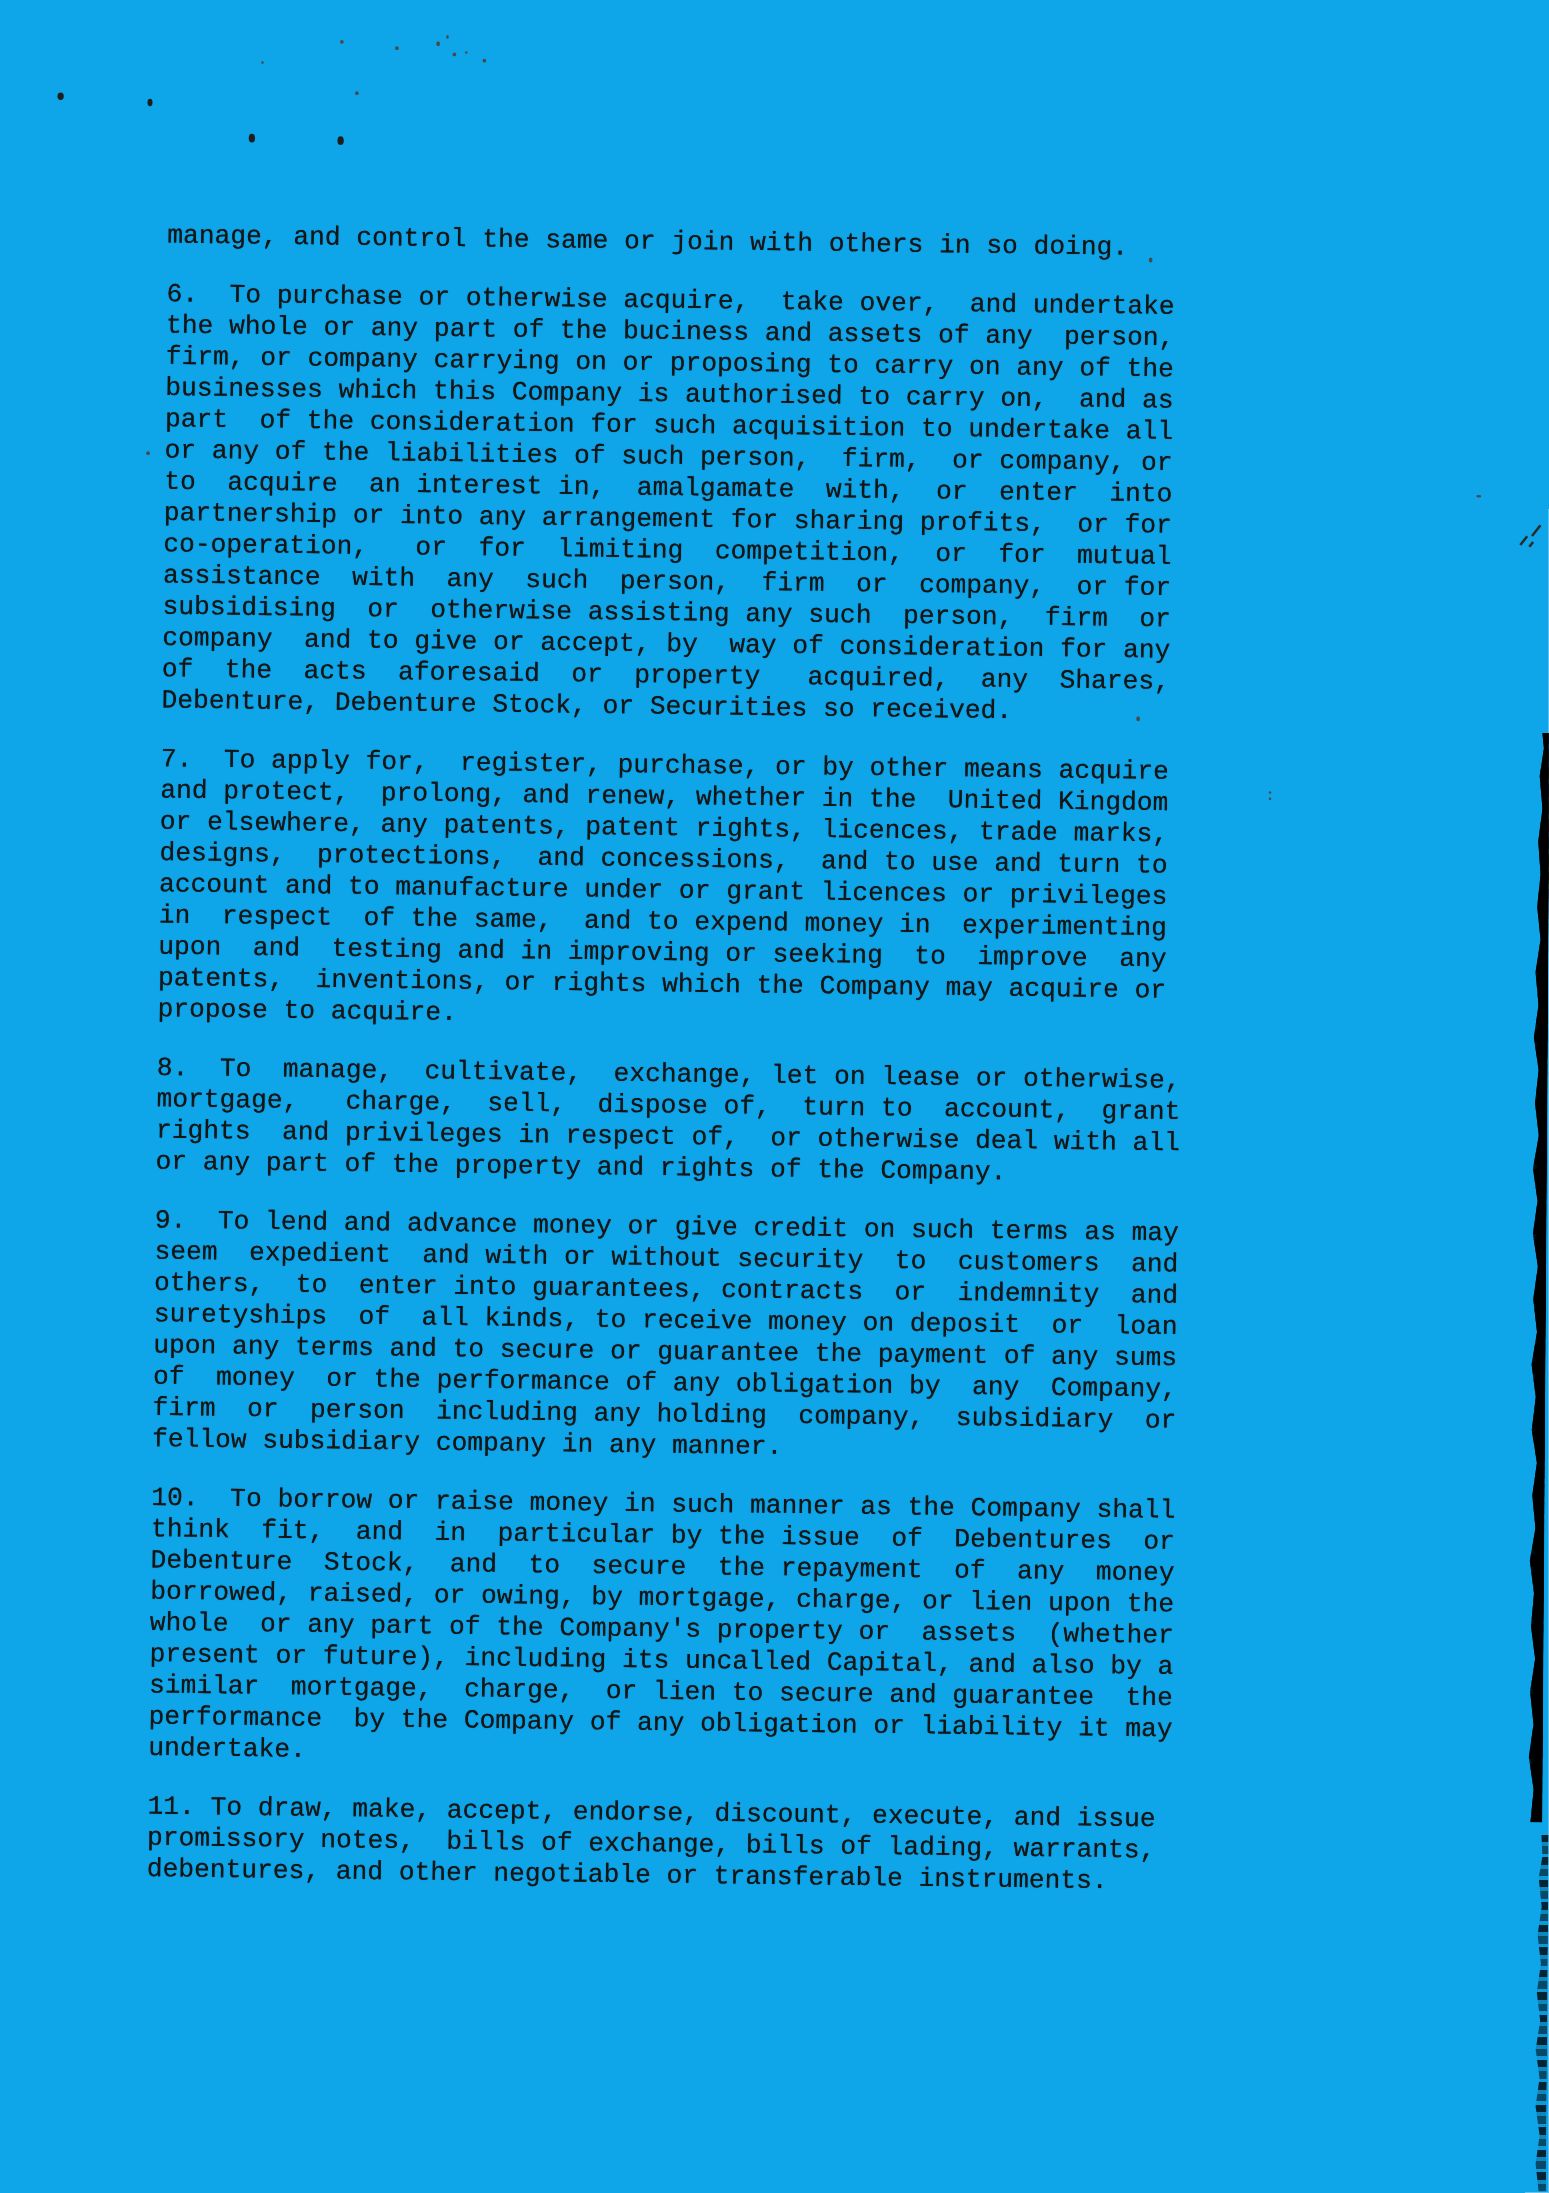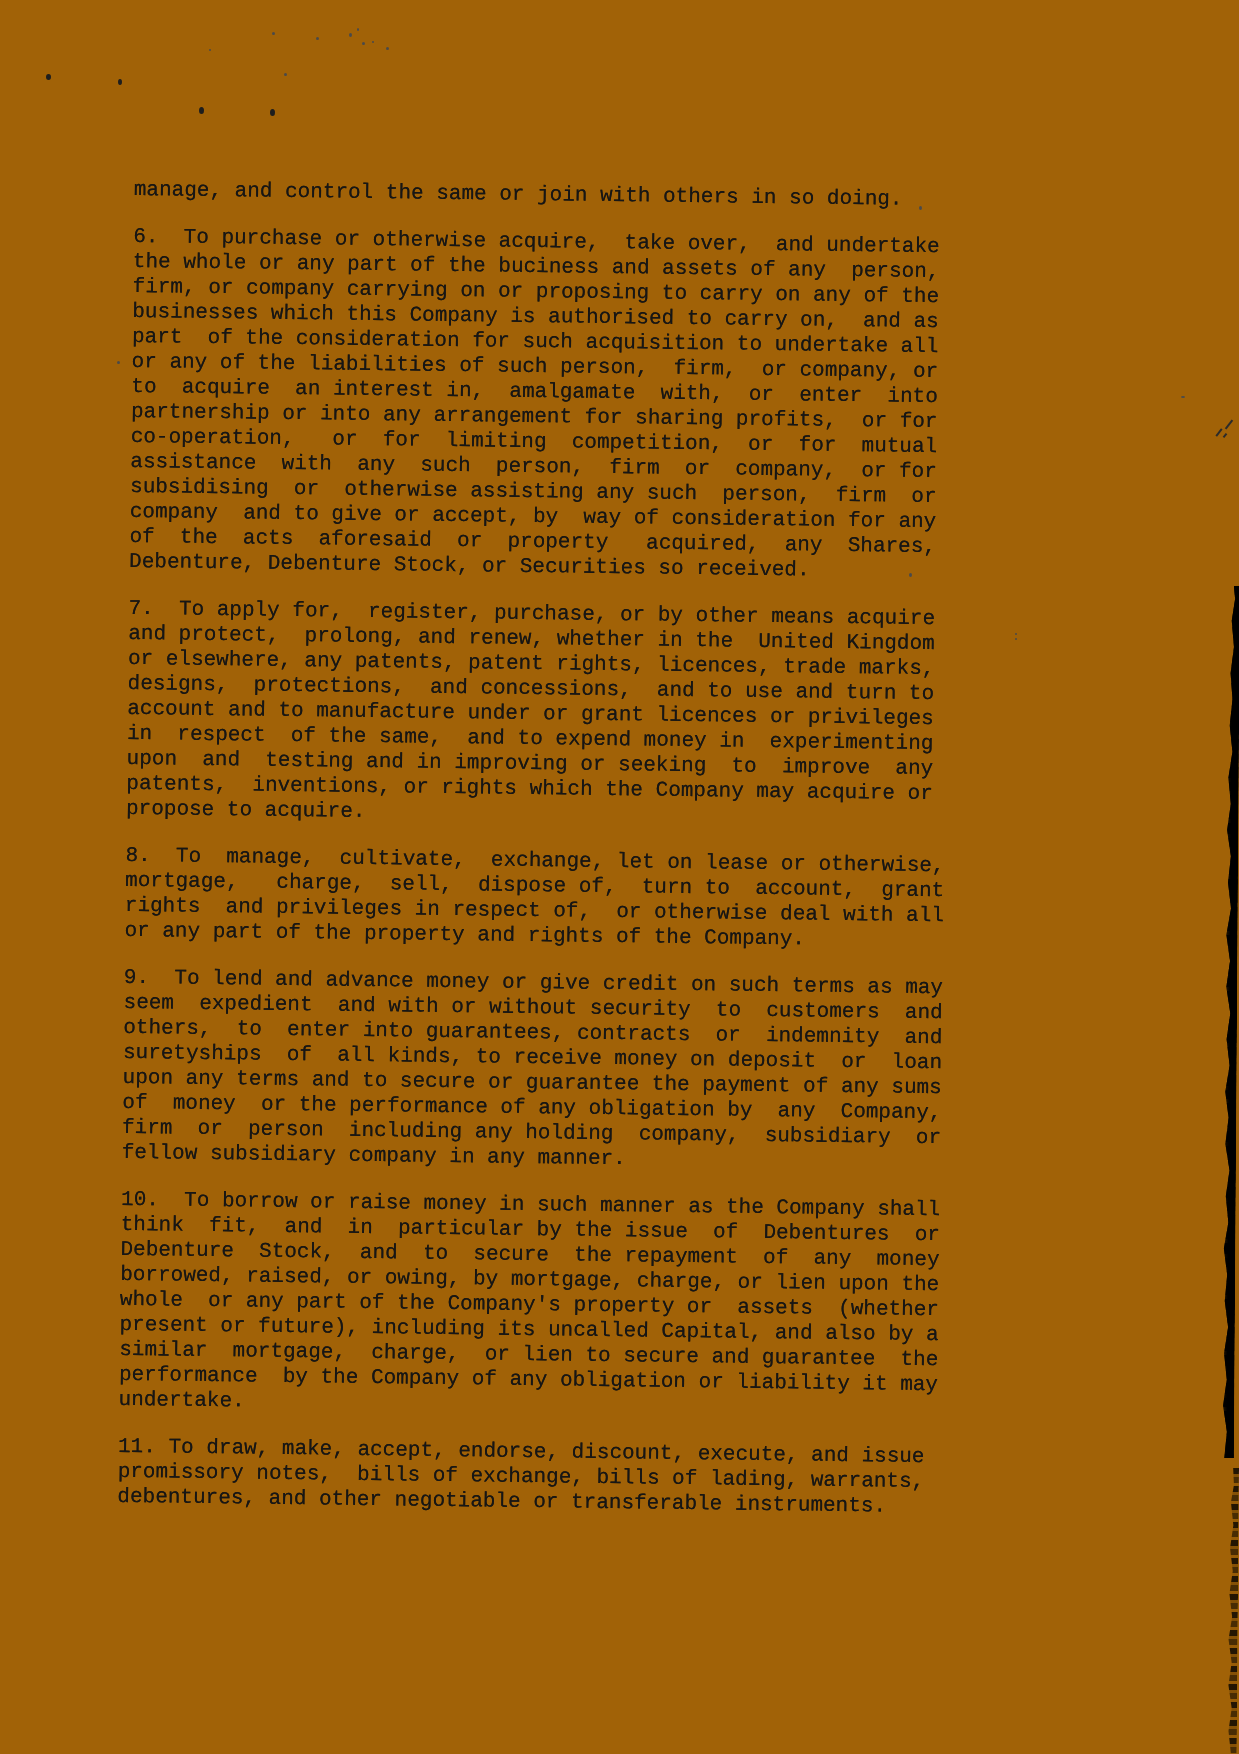--- a/index.html
+++ b/index.html
@@ -1,21 +1,21 @@
 <!DOCTYPE html>
 <html><head>
 <meta charset="utf-8">
 <style>
   html,body{margin:0;padding:0;}
   body{
     width:1239px;height:1754px;position:relative;overflow:hidden;
     background:#ffffff;
     font-family:"Liberation Mono","DejaVu Sans Mono",monospace;
   }
-  .page{position:absolute;inset:0;background:#a16207;}
+  .page{position:absolute;inset:0;background:#0ea5e9;}
   .text-block{
     position:absolute;left:134px;top:177px;width:850px;
     transform:rotate(0.72deg);transform-origin:0 0;
     color:#161616;font-size:21px;line-height:25px;
     text-shadow:0 0 0.6px rgba(10,10,10,0.75);
   }
   .para{margin:0 0 22px 0;}
   .line{white-space:pre;height:25px;}
   .speck{position:absolute;background:#1e1e1e;border-radius:50%;}
   .speck.faint{background:#4a4a4a;}

